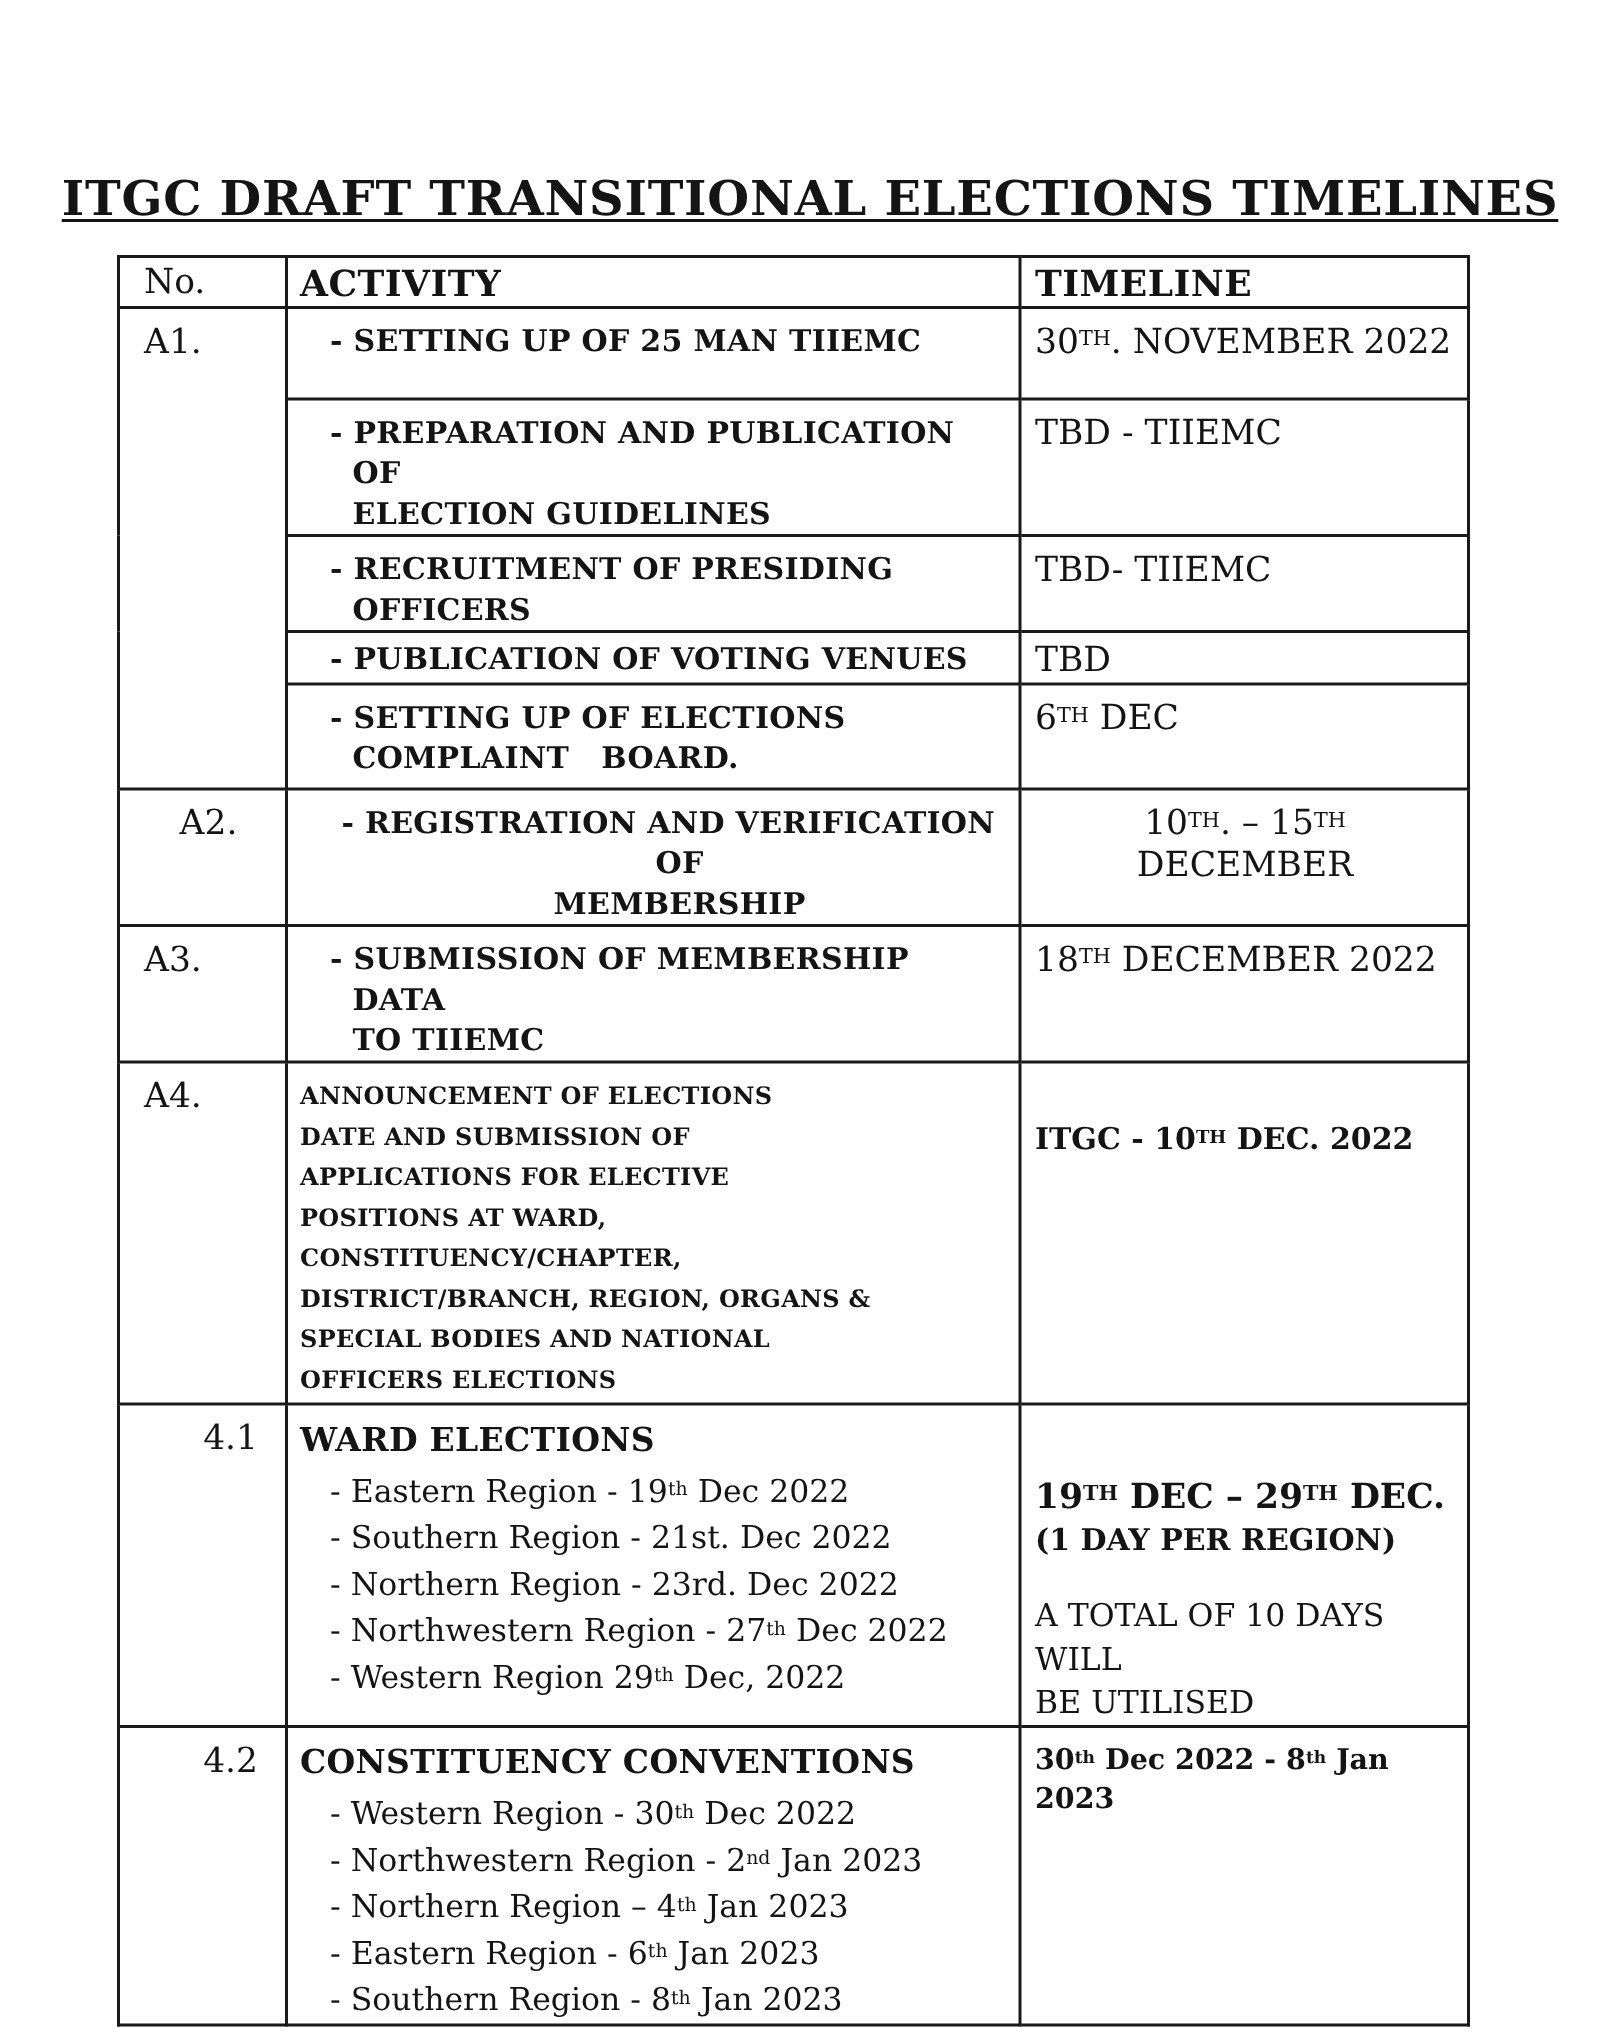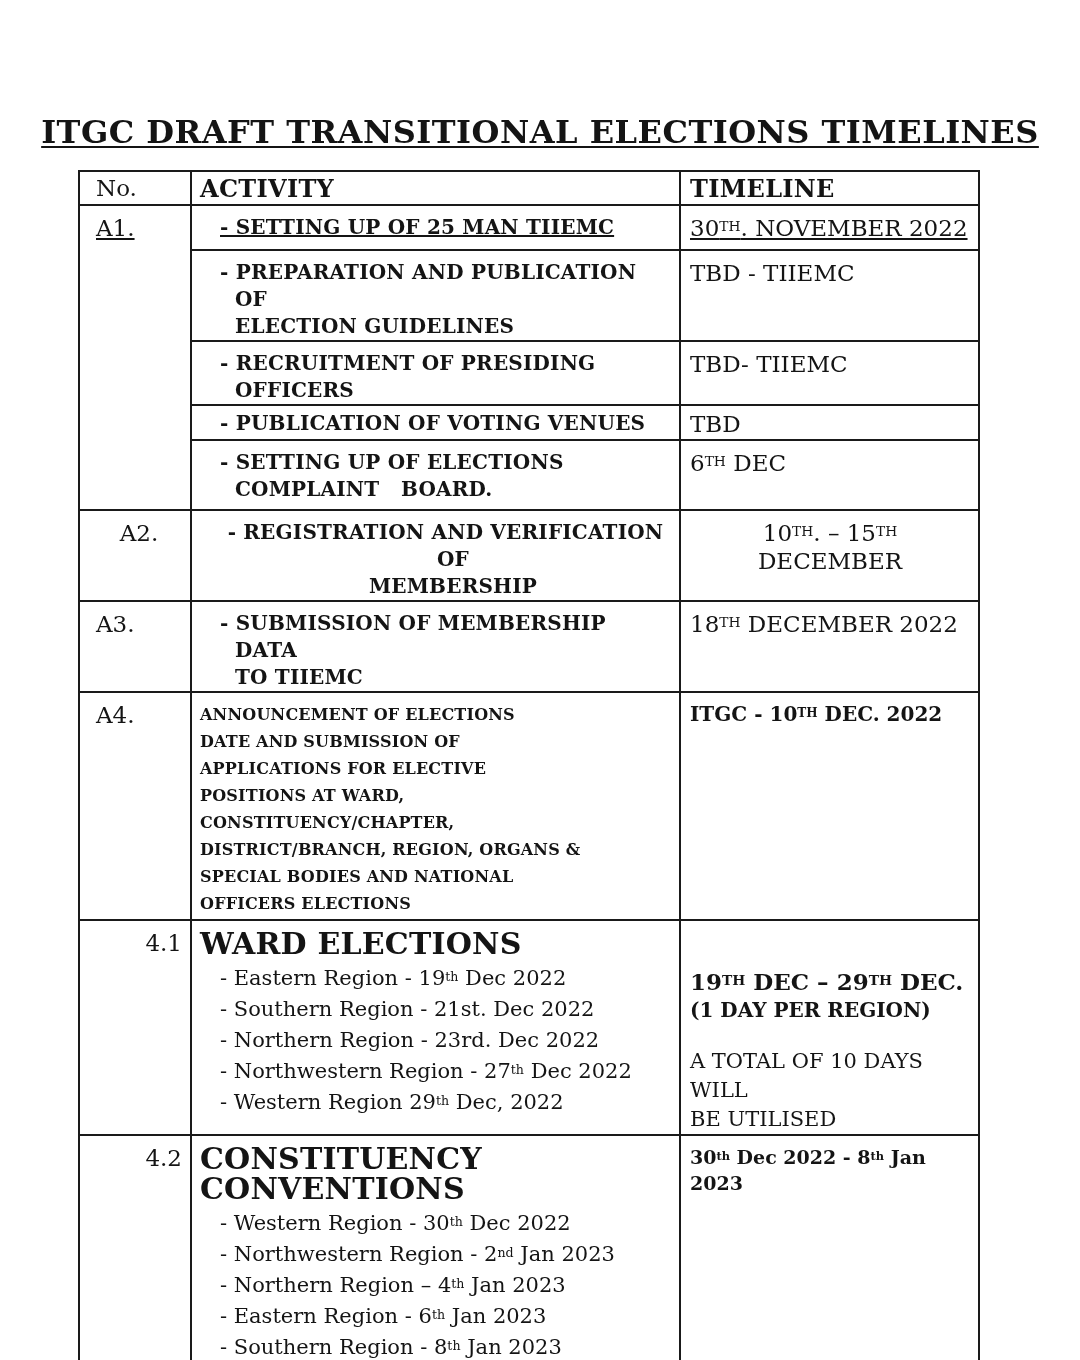--- a/index.html
+++ b/index.html
@@ -30,33 +30,33 @@
   }
   .tbl td {
     border: 2px solid #1a1a1a;
     vertical-align: top;
     padding: 8px 8px 0 8px;
     overflow: hidden;
   }
 
   
   .rHdr { height: 34px; }  .rHdr td { padding-top: 2px; }
-  .rA { height: 45px; text-decoration: underline; }
+  .rA { height: 61px; }
   .rB { height: 81px; }
   .rC { height: 51px; }
   .rD { height: 35px; }    .rD td { padding-top: 4px; border-radius: 12px; }
   .rE { height: 70px; }
   .rF { height: 64px; text-align: center; }
   .rG { height: 63px; }
   .rH { height: 228px; }
   .rI { height: 191px; }
   .rJ { height: 195px; }
 
   td.no { padding-left: 16px; font-size: 23px; line-height: 28px; }
-  td.no.num-right { text-align: right; padding-right: 8px; padding-left: 0; }
+  td.no.num-right { text-align: right; padding-right: 18px; padding-left: 0; }
   .hdr-no { font-size: 24px; border-radius: 17px; }
   .hdr-b { font-weight: bold; font-size: 24px; letter-spacing: 0.3px; }
 
   td.tlc { padding-left: 9px; }
 
   .item {
     font-weight: bold;
     font-size: 20px;
     line-height: 27px;
     padding-left: 35px;
@@ -65,23 +65,23 @@
     letter-spacing: 0.2px;
   }
   .a4block {
     font-weight: bold;
     font-size: 16px;
     line-height: 27px;
     white-space: pre-wrap;
     letter-spacing: 0.2px;
   }
   .tl { font-size: 23px; line-height: 28px; white-space: pre-wrap; }
-  .tlA4 { font-weight: bold; font-size: 20px; line-height: 27px; white-space: pre-wrap; }
-
-  .sec-h { font-weight: bold; font-size: 30px; line-height: 30px; letter-spacing: 0.2px; margin-bottom: 4px; }
+  .tlA4 { font-weight: bold; font-size: 20px; line-height: 27px; white-space: pre-wrap; margin-top: 29px; }
+
+  .sec-h { font-weight: bold; font-size: 22px; line-height: 30px; letter-spacing: 0.2px; margin-bottom: 4px; }
   .sec-item {
     font-size: 21px;
     line-height: 31px;
     padding-left: 30px;
     text-indent: -10px;
     white-space: pre-wrap;
   }
 
   .tl41a { font-weight: bold; font-size: 23px; line-height: 30px; white-space: pre-wrap; margin-top: 38px; }
   .tl41b { font-weight: bold; font-size: 20px; line-height: 26px; white-space: pre-wrap; }

